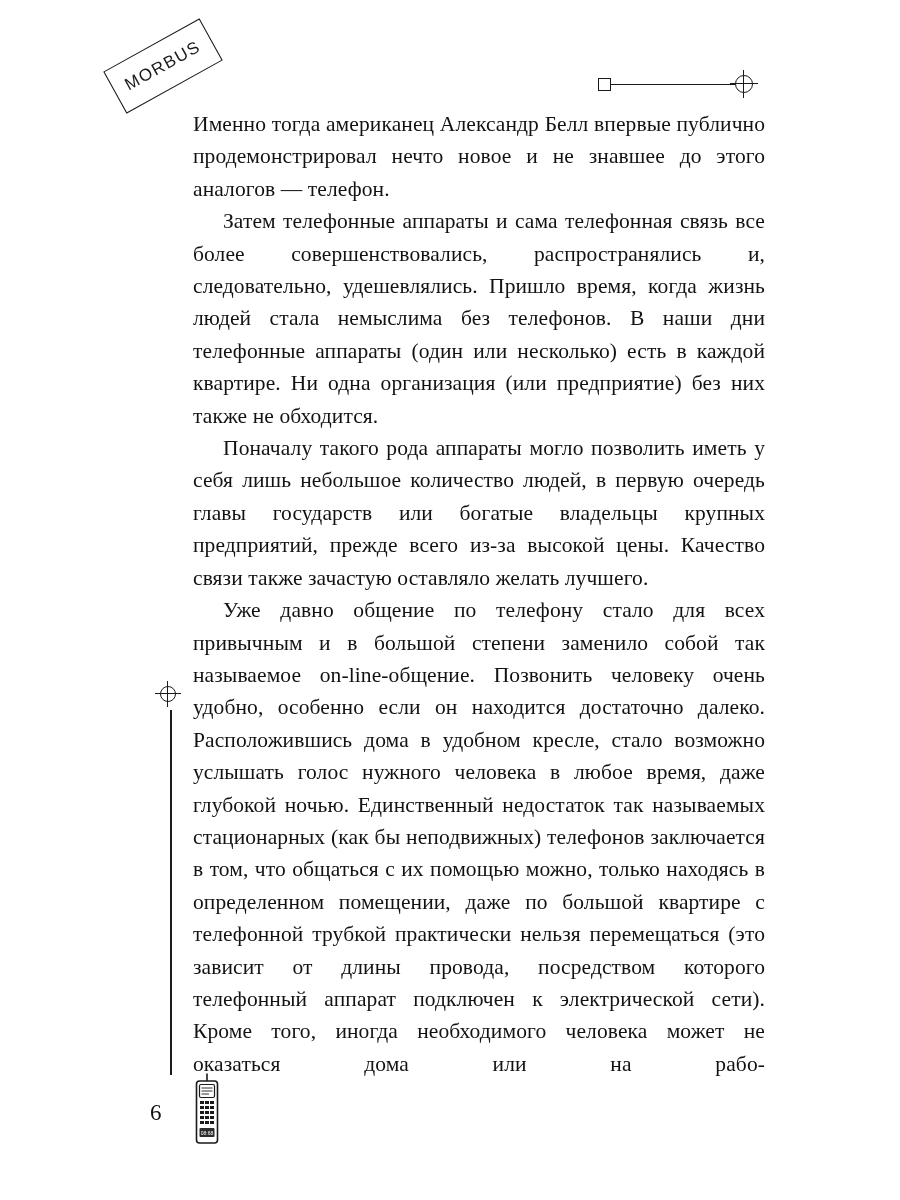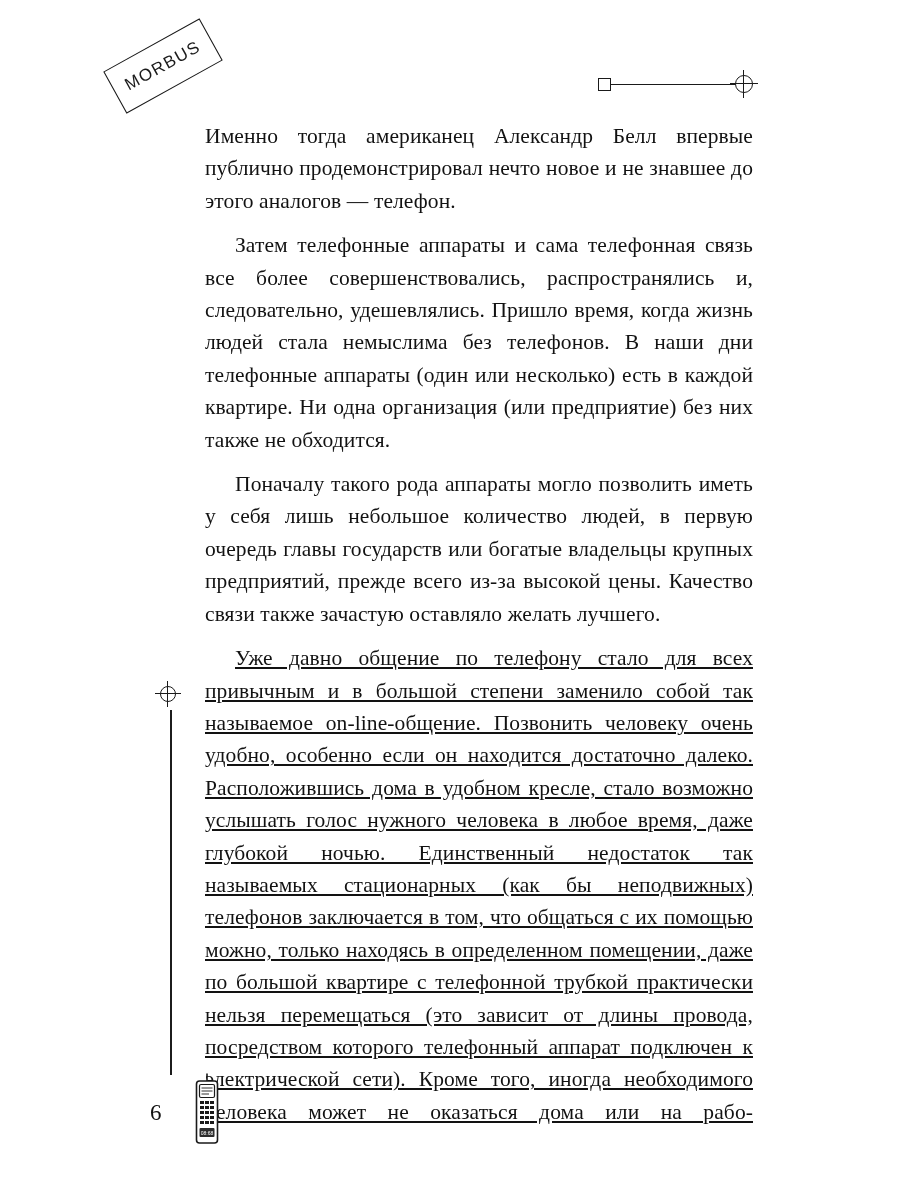--- a/index.html
+++ b/index.html
@@ -131,34 +131,33 @@
   }
 
   
   .text-column {
     position: absolute;
     left: 193px;
     top: 108px;
     width: 572px;
   }
   .text-column p {
-    margin: 12px;
+    margin: 0;
     font-size: 21.5px;
     line-height: 32.4px;
     text-align: justify;
     text-justify: inter-word;
     color: #121212;
     letter-spacing: 0.1px;
   }
   .text-column p.indent {
     text-indent: 30px;
   }
   .text-column p.last-line-full {
     text-align-last: justify;
-    text-decoration: underline;
   }
 
   
   .page-number {
     position: absolute;
     left: 150px;
     top: 1100px;
     font-size: 23px;
     font-family: "Liberation Serif", serif;
     color: #111111;

